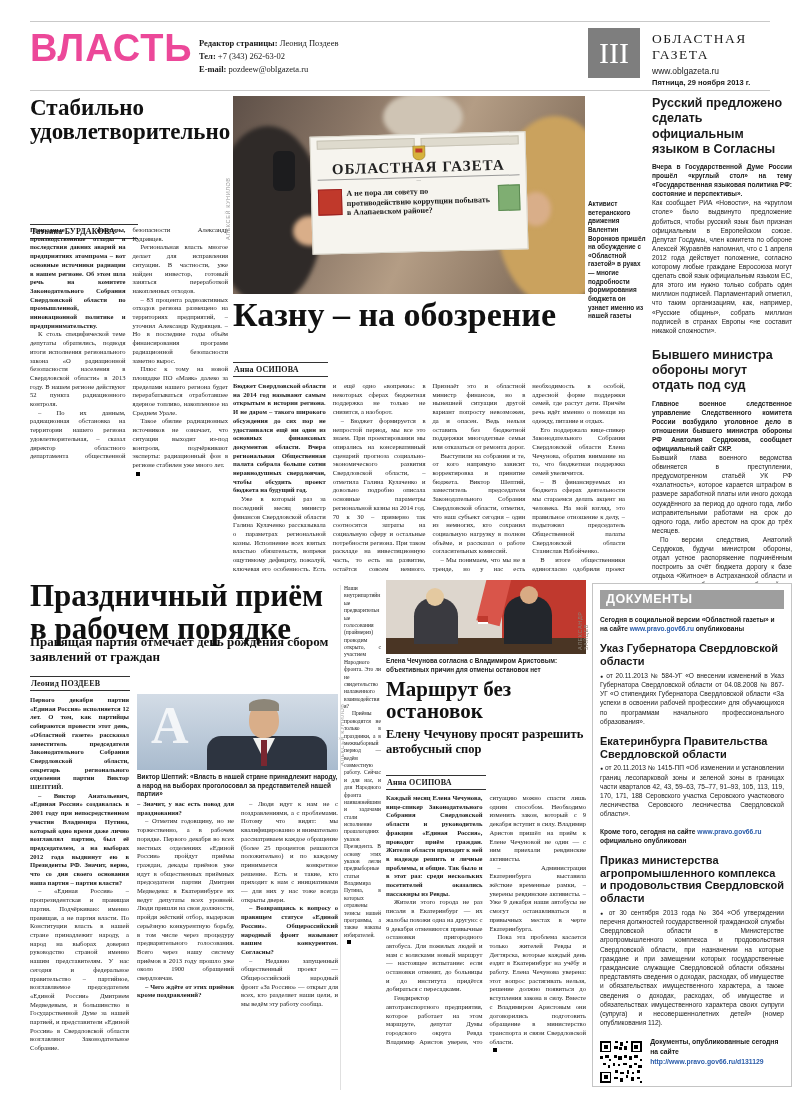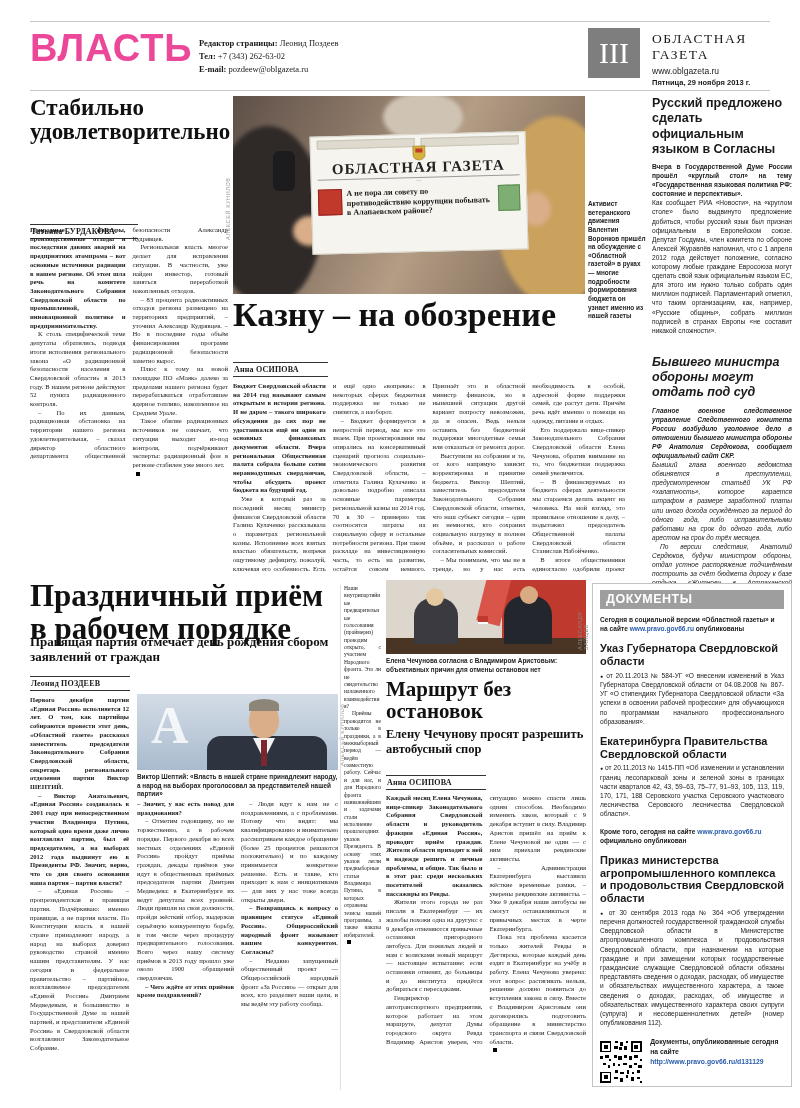--- a/index.html
+++ b/index.html
@@ -64,21 +64,21 @@
   #photo1-credit { left:225px; top:150px; height:90px; }
   #photo1-cap { left:588px; top:200px; width:58px; }
 
   
   #news-col { left:652px; top:96px; width:140px; font-family:"Liberation Sans", sans-serif; }
   .news-h { font-weight:700; font-size:12.5px; line-height:1.22; }
   .news-lede { font-weight:700; font-size:6.6px; line-height:1.38; text-align:justify; margin-top:5px; }
   .news-body { font-size:6.6px; }
   .news-body p { line-height:1.38; }
   .news-by { text-align:right; font-weight:700; font-size:7px; margin-top:4px; }
-  #serd { margin-top:20px;font-style:italic; }
+  #serd { margin-top:13px; }
 
   
   #artB-h   { left:233px; top:297px; width:392px; font-size:34px; }
   #artB-sub { left:233px; top:338px; width:392px; font-size:15.5px; font-weight:700; }
   #artB-by  { left:233px; top:362px; width:95px; }
   #artB-body{ left:233px; top:382px; width:392px; height:192px; font-size:6.6px; }
   #artB-body p:first-child { font-weight:700; }
 
   
   #artC-h   { left:30px; top:580px; width:312px; font-size:31px; }

